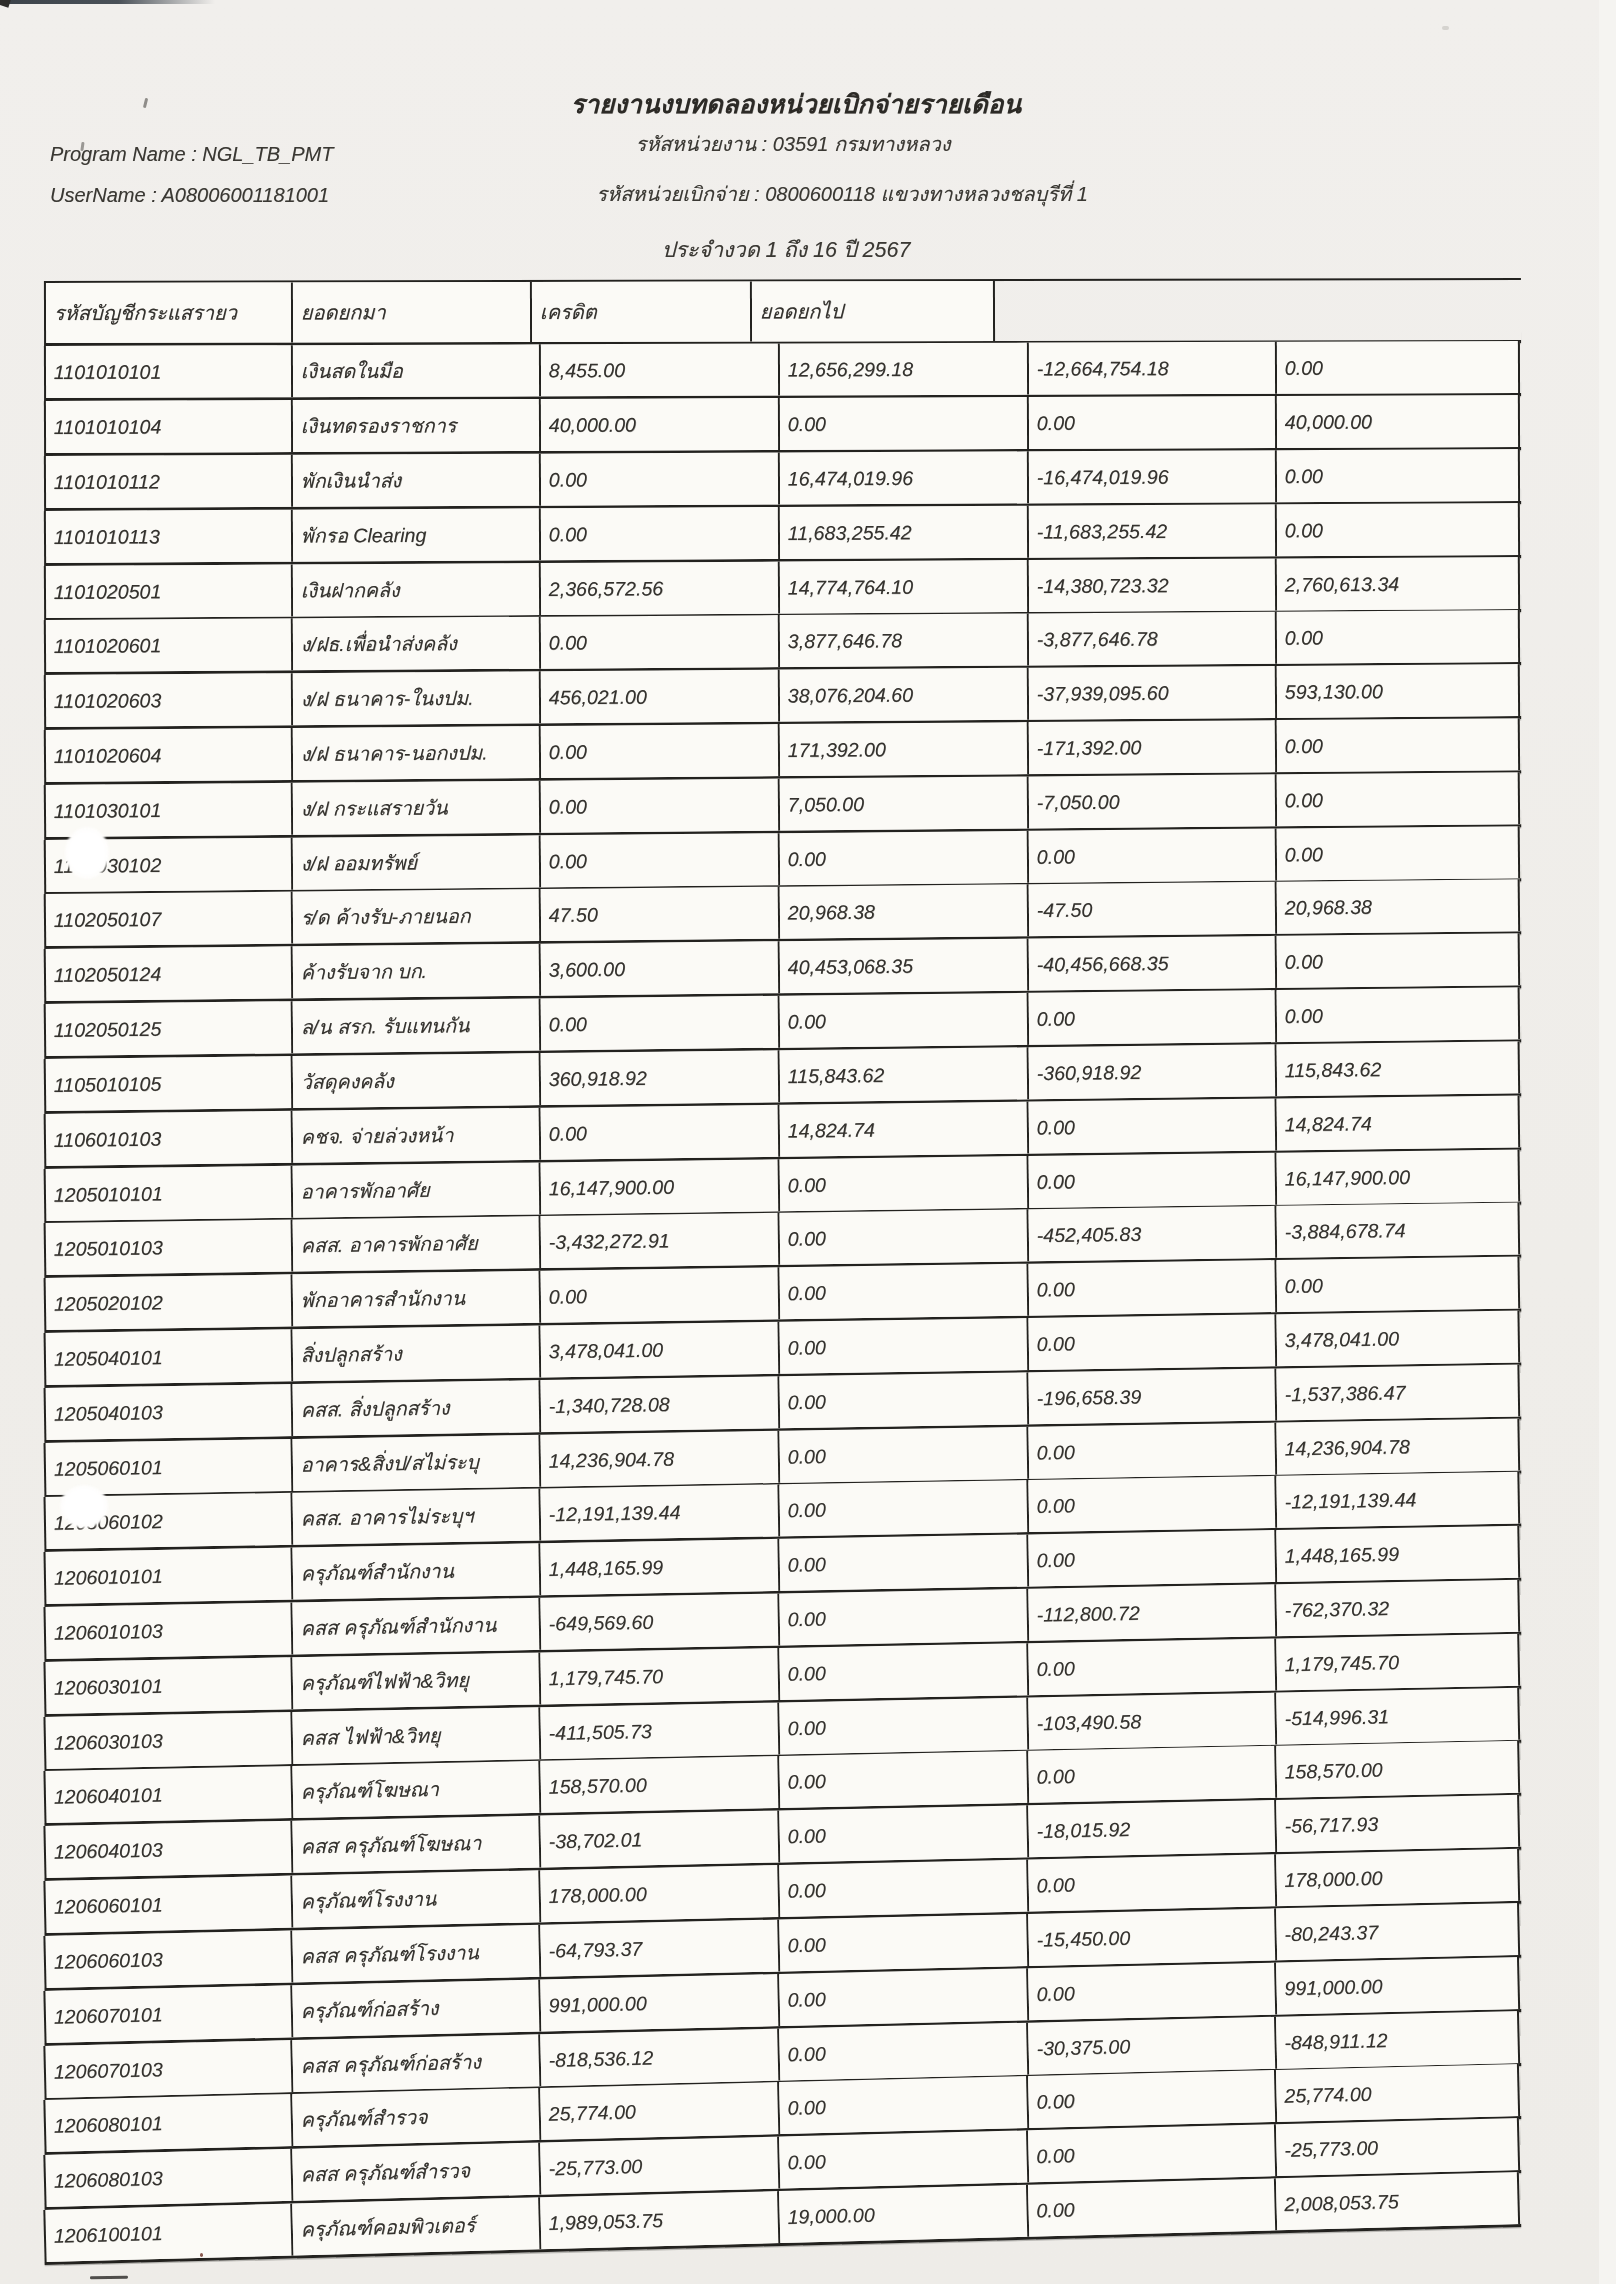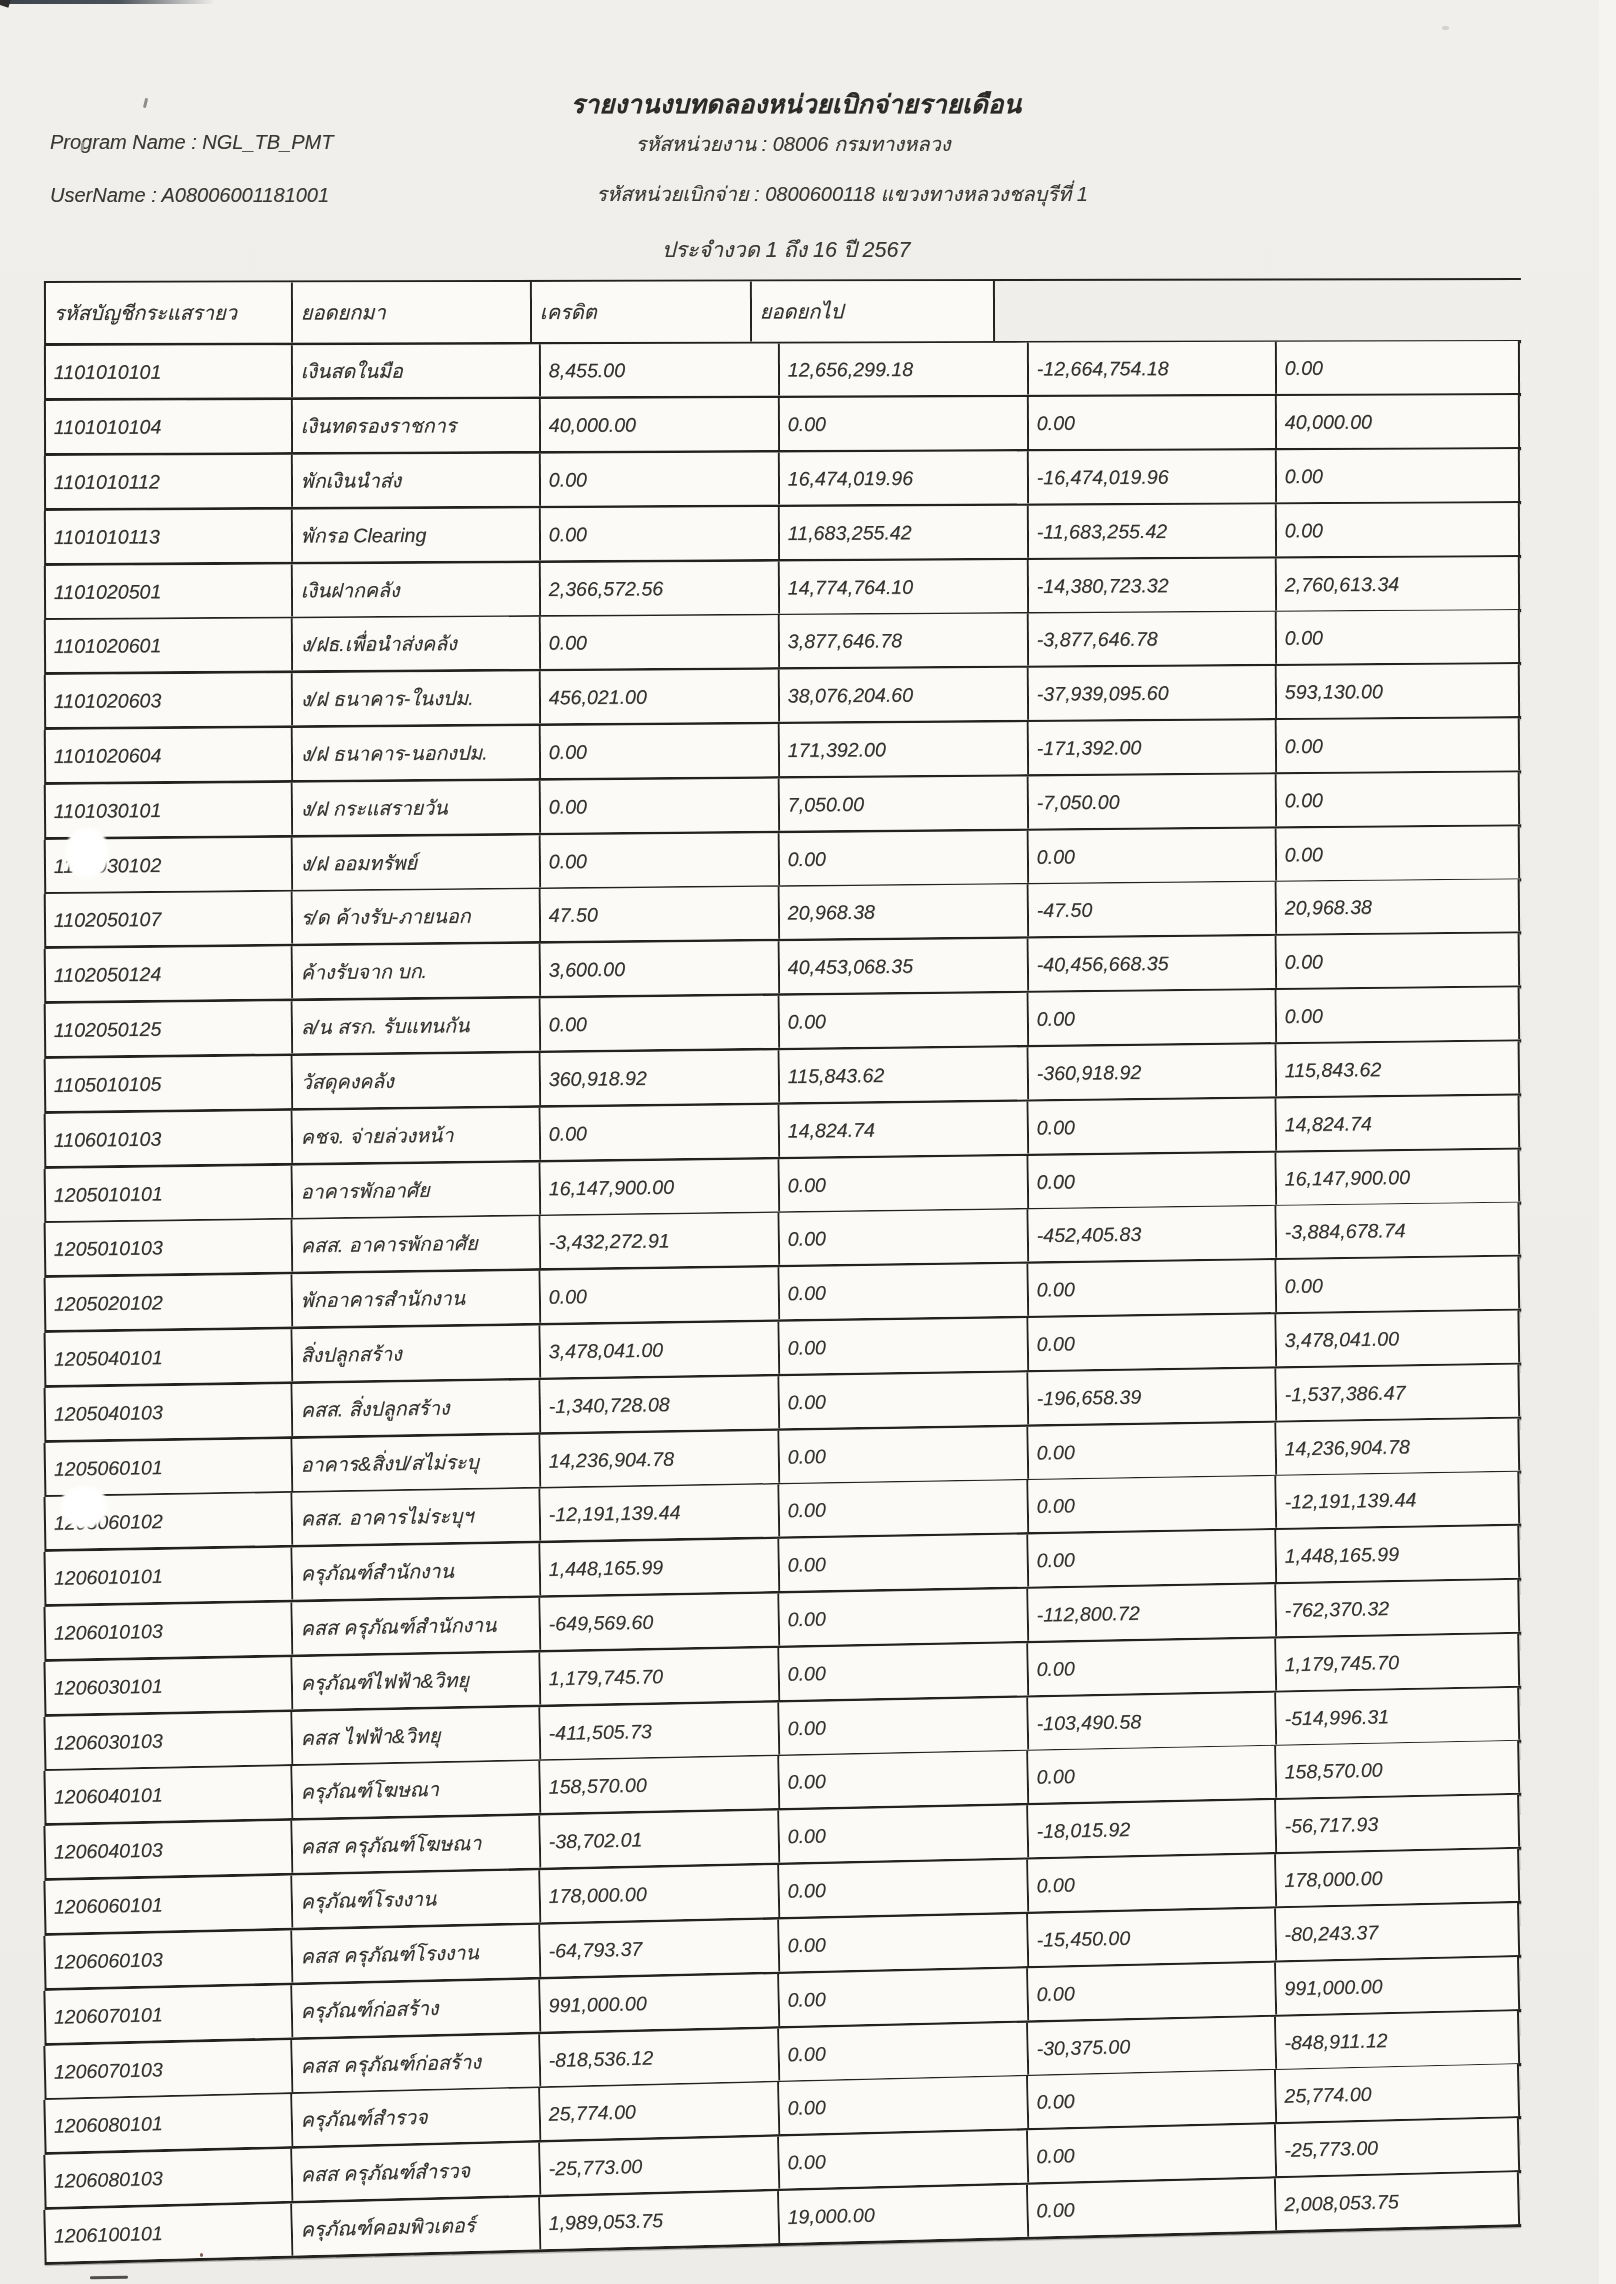--- a/index.html
+++ b/index.html
@@ -20,21 +20,21 @@
   .doc-title{
     position:absolute;top:84px;left:796px;transform:translateX(-50%);
     font-size:25.5px;font-weight:600;letter-spacing:0.3px;white-space:nowrap;
     color:#2c2a26;text-shadow:0.4px 0.4px 0.5px rgba(40,38,34,.45);
   }
   .meta{
     position:absolute;font-size:20px;white-space:nowrap;color:#3a3833;
     text-shadow:0.3px 0.3px 0.5px rgba(50,48,44,.35);
   }
   .meta.center{transform:translateX(-50%);}
-  .m-program{left:50px;top:131px;}
+  .m-program{left:50px;top:143px;}
   .m-agency{left:793px;top:128px;}
   .m-user{left:50px;top:184px;}
   .m-disburse{left:842px;top:178px;}
   .m-period{left:786px;top:232px;font-size:21.5px;}
   
   .tablewrap{position:absolute;left:44px;top:281px;width:1477px;height:1997px;}
   .trow{
     position:absolute;left:0;display:flex;box-sizing:border-box;
     border-bottom:3.3px solid var(--line);transform-origin:0 50%;
     box-shadow:0 1.3px 0 rgba(30,30,28,.25);
@@ -69,21 +69,21 @@
   .edge-strip{right:0;top:0;width:17px;height:2284px;background:#f5f4f1;}
 </style>
 </head>
 <body>
 
 <div class="page">
 
   <div class="doc-title">รายงานงบทดลองหน่วยเบิกจ่ายรายเดือน</div>
 
   <div class="meta m-program">Program Name : NGL_TB_PMT</div>
-  <div class="meta center m-agency">รหัสหน่วยงาน : 08006 กรมทางหลวง</div>
+  <div class="meta center m-agency">รหัสหน่วยงาน : 03591 กรมทางหลวง</div>
   <div class="meta m-user">UserName : A08006001181001</div>
   <div class="meta center m-disburse">รหัสหน่วยเบิกจ่าย : 0800600118 แขวงทางหลวงชลบุรีที่ 1</div>
   <div class="meta center m-period">ประจำงวด 1 ถึง 16 ปี 2567</div>
 
   <div class="tablewrap">
       <div class="trow thead" style="top: 0px; height: 65px; width: 1477px; transform: rotate(-0.12deg);">
         <div class="tcell" style="width: 249px;">รหัสบัญชีกระแสรายว</div>
         <div class="tcell" style="width: 239px;">ยอดยกมา</div>
         <div class="tcell" style="width: 220px;">เครดิต</div>
         <div class="tcell" style="width: 243px;">ยอดยกไป</div>

